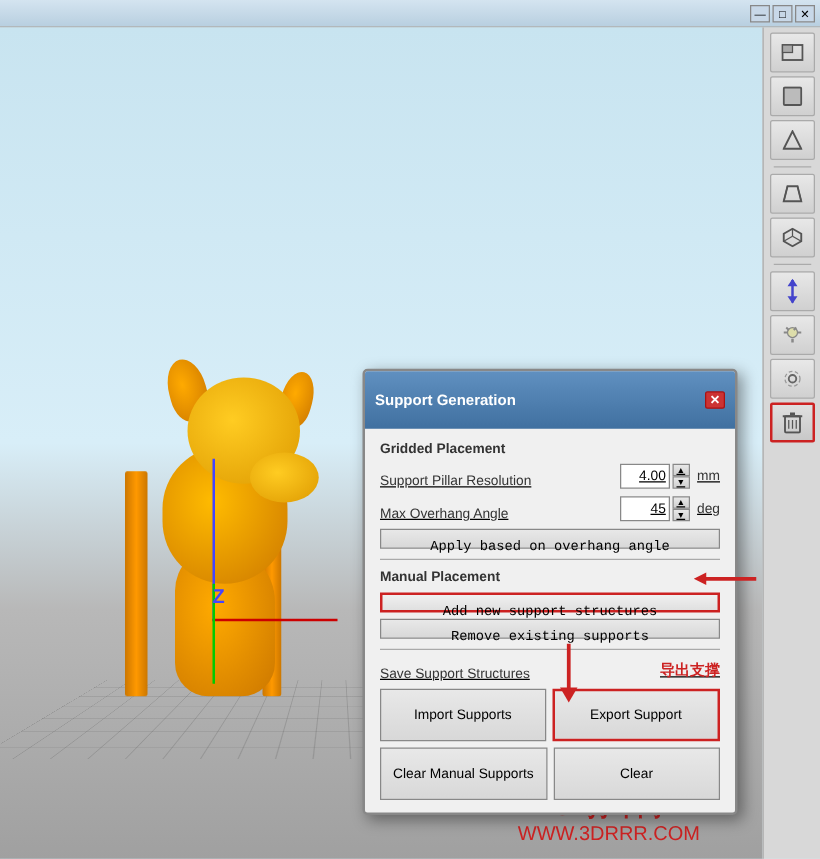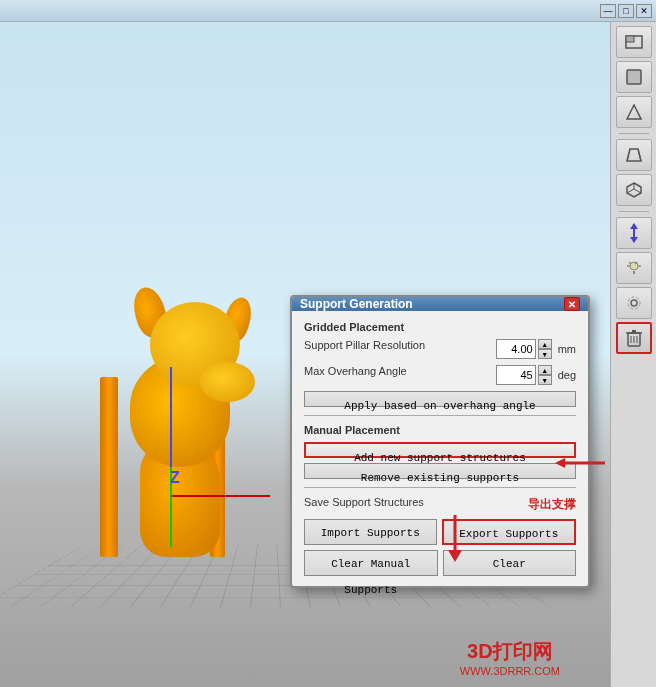--- a/index.html
+++ b/index.html
@@ -221,21 +221,21 @@
       left: 290px;
       width: 300px;
       background: #f0f0f0;
       border: 2px solid #888;
       border-radius: 4px;
       box-shadow: 4px 4px 12px rgba(0,0,0,0.4);
     }
     .dialog-titlebar {
       background: linear-gradient(to bottom, #6090c0, #4070a0);
       color: white;
-      padding: 0 8px;
+      padding: 16px 8px;
       font-size: 12px;
       font-weight: bold;
       display: flex;
       align-items: center;
       justify-content: space-between;
       border-radius: 2px 2px 0 0;
     }
     .dialog-close {
       width: 16px;
       height: 14px;
@@ -253,23 +253,24 @@
       padding: 10px 12px;
     }
     .section-label {
       font-size: 11px;
       color: #333;
       margin-bottom: 6px;
       font-weight: bold;
     }
     .field-row {
       display: flex;
-      align-items: flex-start;
+      align-items: flex-end;
       margin-bottom: 6px;
       font-size: 11px;
+      text-decoration: underline;
     }
     .field-label {
       flex: 1;
       color: #333;
     }
     .field-value {
       display: flex;
       align-items: center;
       gap: 2px;
     }
@@ -323,25 +324,25 @@
       height: 1px;
       background: #aaa;
       margin: 8px 0;
     }
     .bottom-row {
       display: flex;
       gap: 5px;
     }
     .half-btn {
       flex: 1;
-      height: 26px;
+      height: 42px;
       background: linear-gradient(to bottom, #e8e8e8, #d8d8d8);
       border: 1px solid #888;
       font-size: 11px;
-      font-family: Liberation Mono, monospace;
+      font-family: Liberation Sans, sans-serif;
       cursor: pointer;
       text-align: center;
       line-height: 26px;
     }
     .half-btn.highlighted {
       border: 2px solid #cc2222;
     }
 
     
     .watermark {
@@ -351,21 +352,21 @@
       text-align: center;
     }
     .watermark-line1 {
       font-size: 20px;
       font-weight: bold;
       color: #cc2222;
       font-family: Arial, sans-serif;
       margin-top: 40px;
     }
     .watermark-line2 {
-      font-size: 11px;
+      font-size: 16px;
       color: #cc2222;
       font-family: Arial, sans-serif;
     }
   </style>
 </head>
 <body>
 
 <div class="title-bar">
   <div class="title-bar-btn">—</div>
   <div class="title-bar-btn">□</div>
@@ -509,21 +510,21 @@
 
     <div class="divider"></div>
 
     <div class="field-row">
       <span class="field-label">Save Support Structures</span>
       <span style="color:#cc2222;font-weight:bold;font-size:12px;">导出支撑</span>
     </div>
 
     <div class="bottom-row">
       <button class="half-btn">Import Supports</button>
-      <button class="half-btn highlighted">Export Supports</button>
+      <button class="half-btn highlighted">Export Support</button>
     </div>
 
     <div style="margin-top:5px;" class="bottom-row">
       <button class="half-btn">Clear Manual Supports</button>
       <button class="half-btn">Clear</button>
     </div>
   </div>
 </div>
 
 <div style="position:absolute; top:448px; left:545px; pointer-events:none;">

